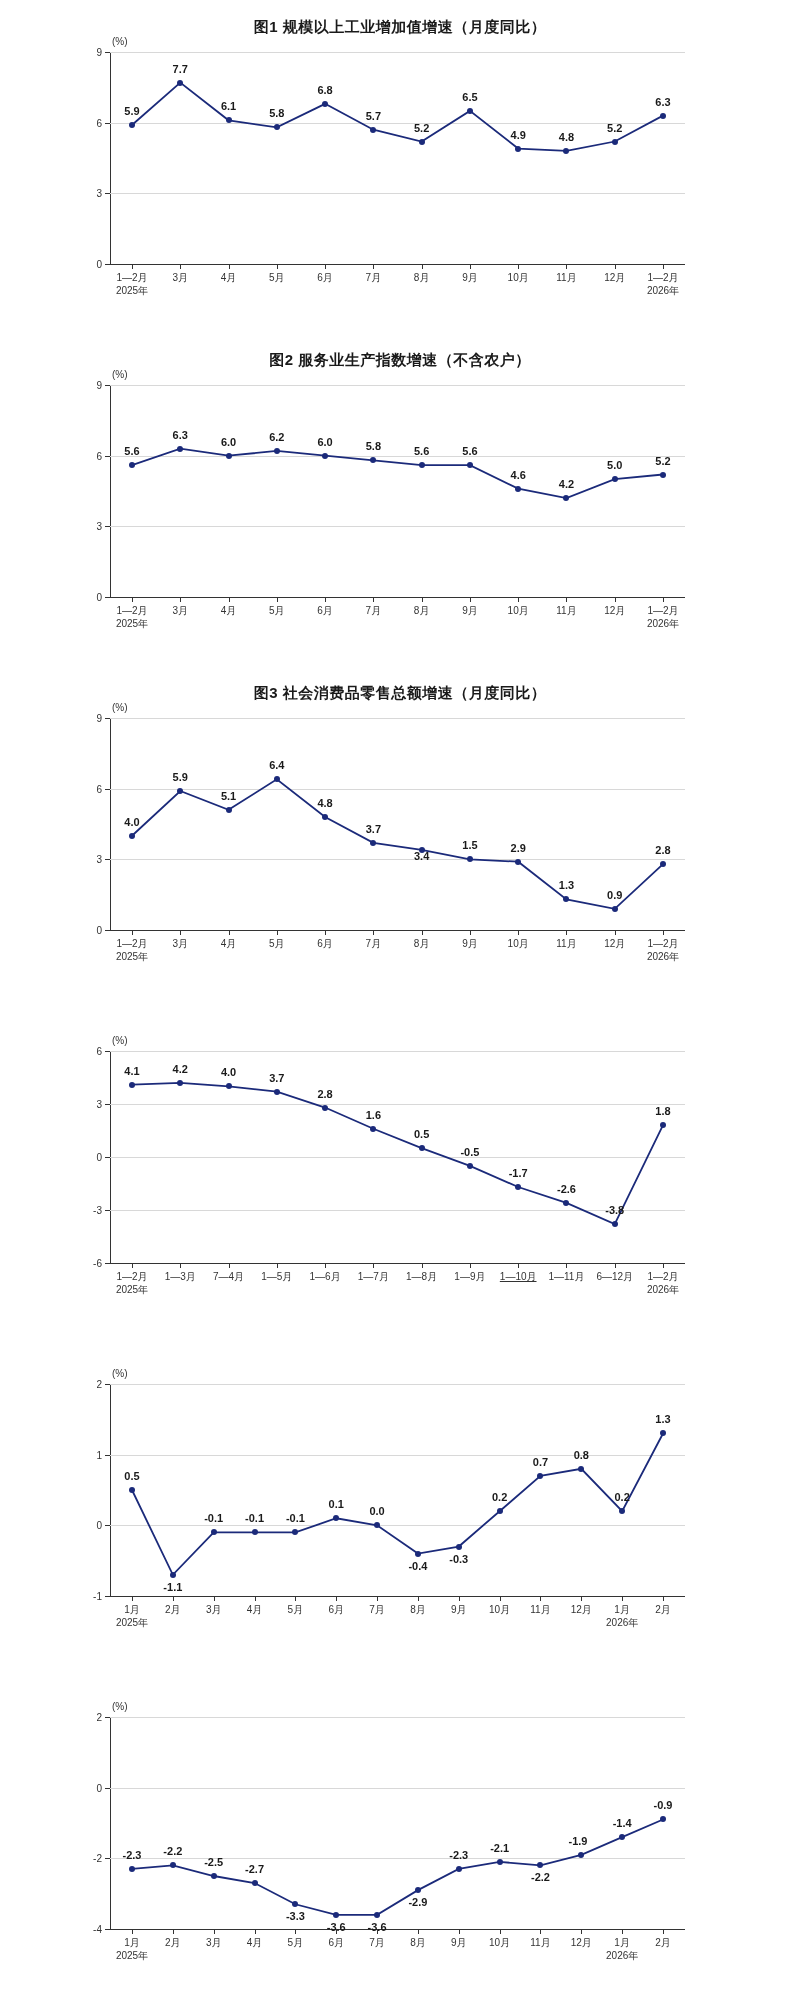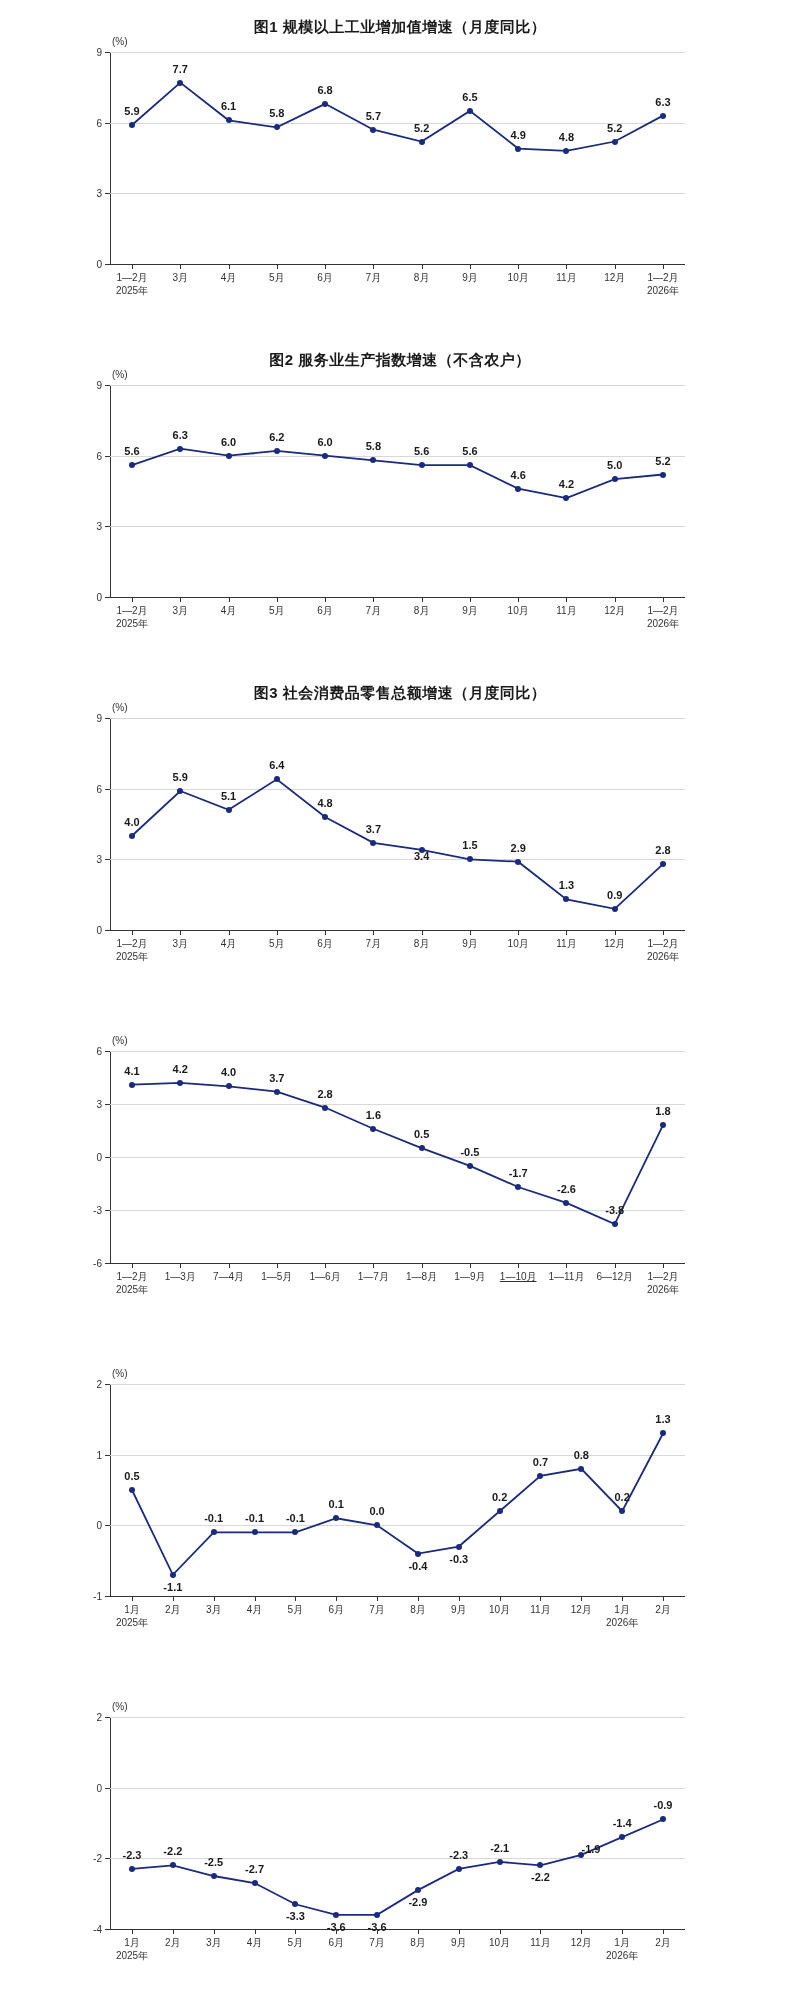--- a/index.html
+++ b/index.html
@@ -467,20 +467,20 @@
         <div class="vlabel" style="left: 267.077px; top: 203.867px;">-3.6</div>
         <div class="dot" style="left: 307.923px; top: 173.133px;"></div>
         <div class="vlabel" style="left: 307.923px; top: 179.133px;">-2.9</div>
         <div class="dot" style="left: 348.769px; top: 151.933px;"></div>
         <div class="vlabel" style="left: 348.769px; top: 131.933px;">-2.3</div>
         <div class="dot" style="left: 389.615px; top: 144.867px;"></div>
         <div class="vlabel" style="left: 389.615px; top: 124.867px;">-2.1</div>
         <div class="dot" style="left: 430.462px; top: 148.4px;"></div>
         <div class="vlabel" style="left: 430.462px; top: 154.4px;">-2.2</div>
         <div class="dot" style="left: 471.308px; top: 137.8px;"></div>
-        <div class="vlabel" style="left: 481px; top: 117.8px; margin-top: 8px;">-1.9</div>
+        <div class="vlabel" style="left: 468px; top: 117.8px;">-1.9</div>
         <div class="dot" style="left: 512.154px; top: 120.133px;"></div>
         <div class="vlabel" style="left: 512.154px; top: 100.133px;">-1.4</div>
         <div class="dot" style="left: 553px; top: 102.467px;"></div>
         <div class="vlabel" style="left: 553px; top: 82.4667px;">-0.9</div>
       </div>
   </div>
 </div>
 
 </body></html>

